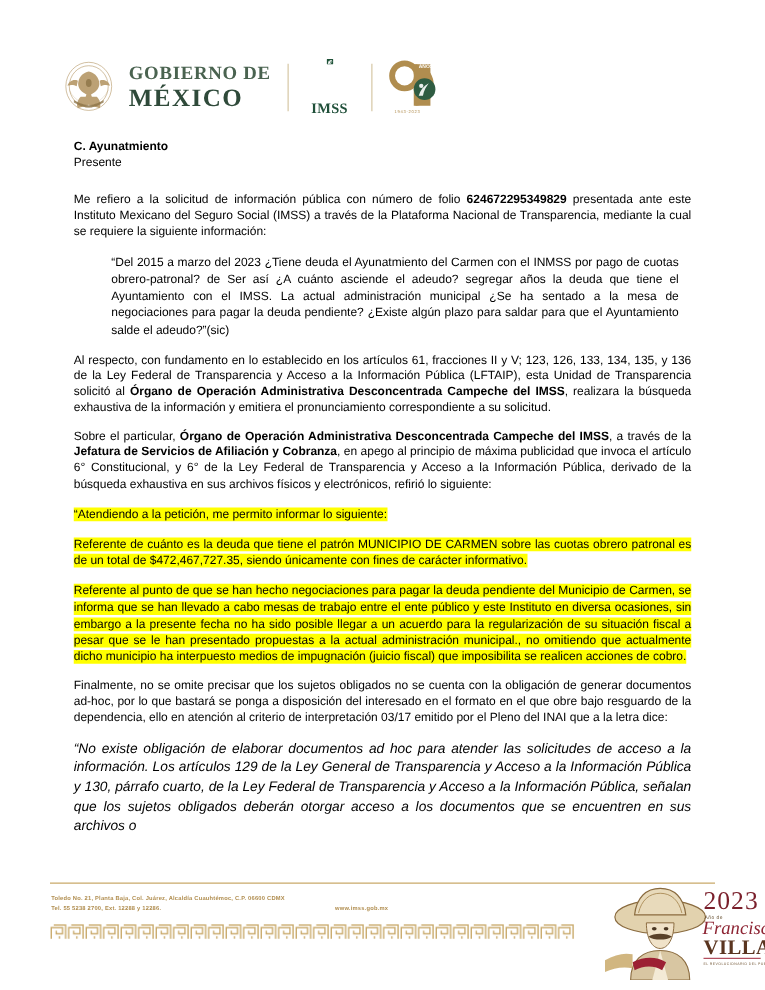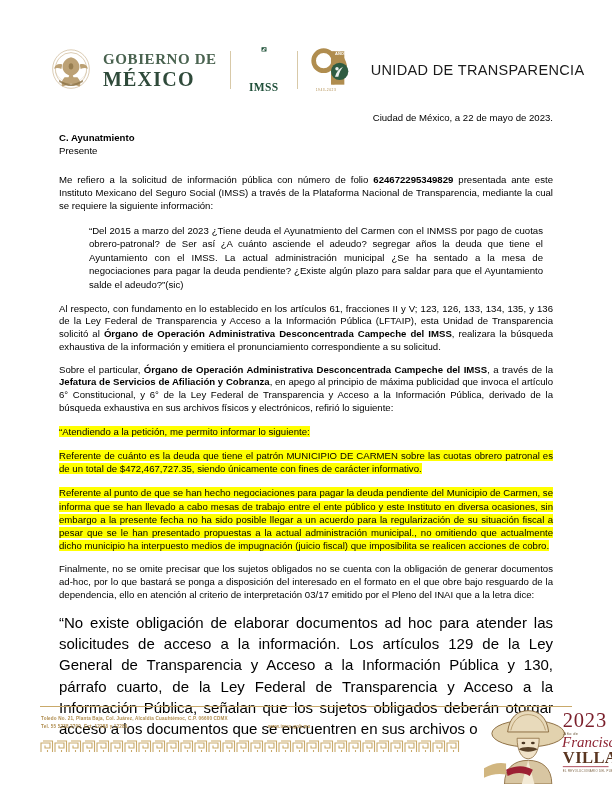--- a/index.html
+++ b/index.html
@@ -152,21 +152,22 @@
     text-align: justify;
     line-height: 1.38;
     margin: 0 0 11px 0;
   }
   p.hl-par span.hl {
     background: #ffff00;
     box-decoration-break: clone;
     -webkit-box-decoration-break: clone;
   }
   .italic-quote {
-    font-size: 15px;
+    font-size: 11px;
+    font-style: italic;
     color: #000;
     text-align: justify;
     line-height: 1.42;
     margin: 0;
   }
   b { font-weight: bold; }
 
   
   .footer {
     position: absolute;
@@ -275,26 +276,24 @@
       <path d="M30 6 C44 6 54 17 54 31 C54 45 44 56 30 56 Z" fill="#b08d4f"></path>
       <circle cx="43" cy="36" r="13" fill="#2f5c42"></circle>
       <g fill="#ffffff" opacity="0.9">
         <path d="M36 44 C38 37 42 32 48 29 C45 33 42 38 41 44 Z"></path>
         <circle cx="39" cy="32" r="2.6"></circle>
       </g>
       <text x="36" y="11" font-family="Liberation Sans, sans-serif" font-size="6" fill="#ffffff" font-weight="bold">AÑOS</text>
       <text x="7" y="65" font-family="Liberation Sans, sans-serif" font-size="5" fill="#b08d4f" letter-spacing="0.8">1943-2023</text>
     </svg>
 
-    <div class="unidad-title">UNIDAD DE TRANSPARENCIA</div>
   </div>
 
   <div class="content">
 
-    <div class="date-line">Ciudad de México, a 22 de mayo de 2023.</div>
 
     <div class="addressee">C. Ayunatmiento</div>
     <div class="addressee-sub">Presente</div>
 
     <p class="body-par first"><span>Me refiero a la solicitud de información pública con número de folio </span><b>624672295349829</b><span> presentada ante este Instituto Mexicano del Seguro Social (IMSS) a través de la Plataforma Nacional de Transparencia, mediante la cual se requiere la siguiente información:</span></p>
 
     <div class="quote-block">“Del 2015 a marzo del 2023 ¿Tiene deuda el Ayunatmiento del Carmen con el INMSS por pago de cuotas obrero-patronal? de Ser así ¿A cuánto asciende el adeudo? segregar años la deuda que tiene el Ayuntamiento con el IMSS. La actual administración municipal ¿Se ha sentado a la mesa de negociaciones para pagar la deuda pendiente? ¿Existe algún plazo para saldar para que el Ayuntamiento salde el adeudo?”(sic)</div>
 
     <p class="body-par"><span>Al respecto, con fundamento en lo establecido en los artículos 61, fracciones II y V; 123, 126, 133, 134, 135, y 136 de la Ley Federal de Transparencia y Acceso a la Información Pública (LFTAIP), esta Unidad de Transparencia solicitó al </span><b>Órgano de Operación Administrativa Desconcentrada Campeche del IMSS</b><span>, realizara la búsqueda exhaustiva de la información y emitiera el pronunciamiento correspondiente a su solicitud.</span></p>
 

